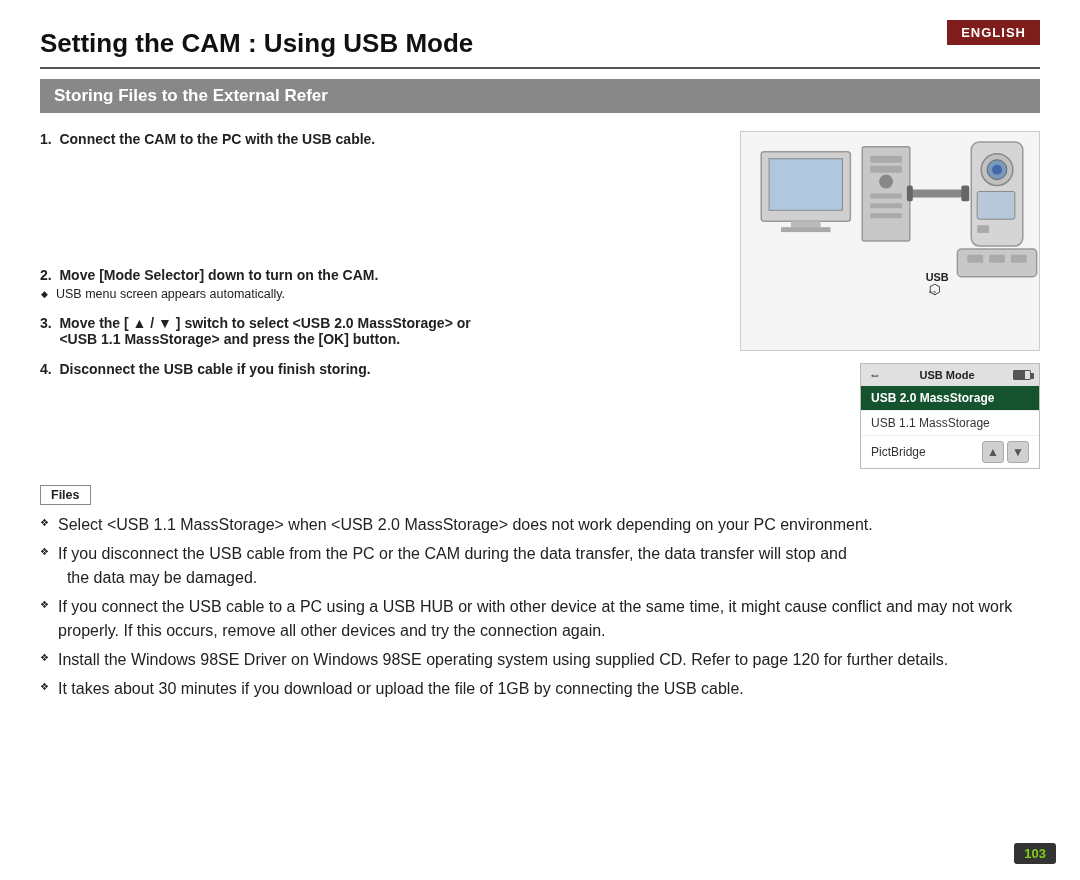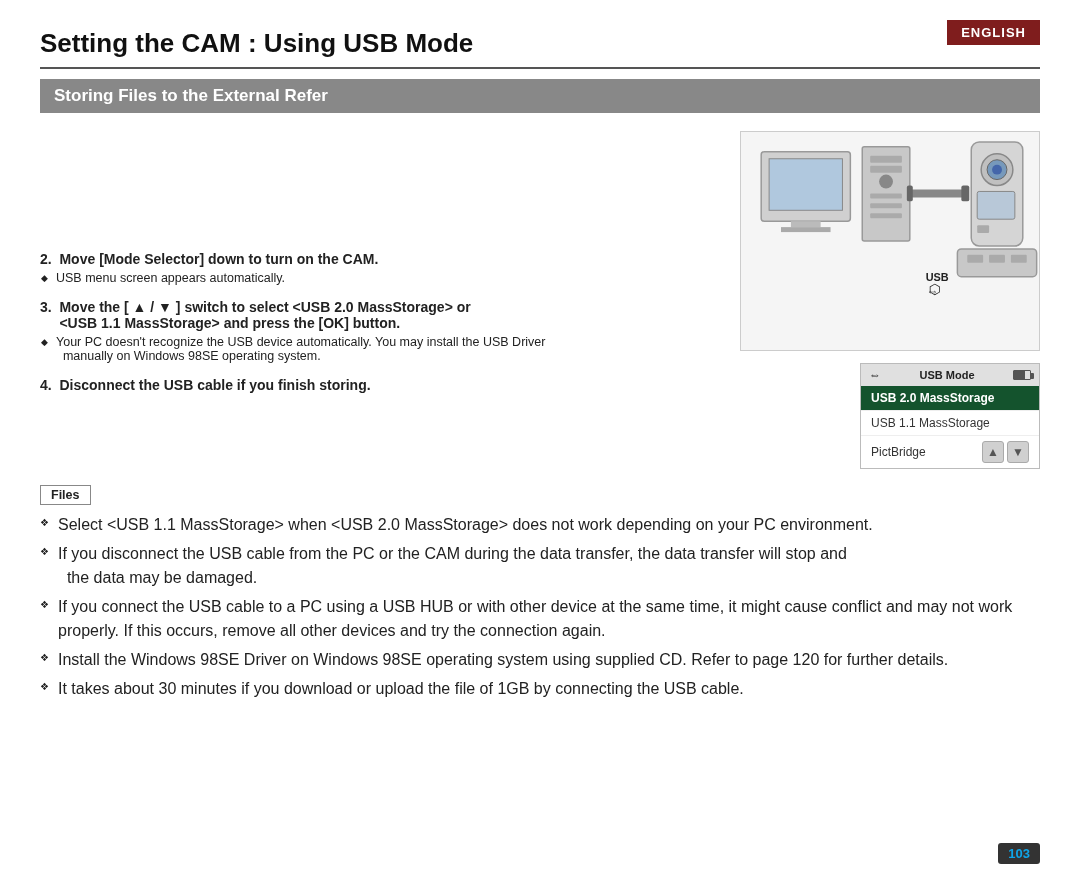--- a/index.html
+++ b/index.html
@@ -205,23 +205,23 @@
       position: absolute;
       left: 0;
       font-size: 10px;
       top: 2px;
     }
 
     
     .page-number {
       position: absolute;
       bottom: 16px;
-      right: 40px;
+      right: 24px;
       background: #333;
-      color: #0ea5e9;
+      color: #84cc16;
       font-size: 13px;
       font-weight: bold;
       padding: 3px 10px;
       border-radius: 3px;
     }
 
     .inner-diagram {
       width: 300px;
       height: 220px;
       background: #f5f5f5;
@@ -244,29 +244,31 @@
   <div class="english-badge">ENGLISH</div>
 
   <div class="page-title">Setting the CAM : Using USB Mode</div>
 
   <div class="section-header">Storing Files to the External Refer</div>
 
   <div class="main-content">
 
     <div class="left-column">
 
+      <div class="step">
+        <div class="step-title">1.&nbsp;&nbsp;Connect the CAM to the PC with the USB cable.</div>
+      </div>
 
       <div class="step" style="margin-top: 120px;">
         <div class="step-title">2.&nbsp;&nbsp;Move [Mode Selector] down to turn on the CAM.</div>
         <div class="bullet-item">USB menu screen appears automatically.</div>
       </div>
 
       <div class="step" style="margin-top: 8px;">
         <div class="step-title">3.&nbsp;&nbsp;Move the [ ▲ / ▼ ] switch to select &lt;USB 2.0 MassStorage&gt; or<br>&nbsp;&nbsp;&nbsp;&nbsp;&nbsp;&lt;USB 1.1 MassStorage&gt; and press the [OK] button.</div>
-        <div class="bullet-item">Your PC doesn't recognize the USB device automatically. You may install the USB Driver<br>&nbsp;&nbsp;manually on Windows 98SE operating system.</div>
       </div>
 
       <div class="step" style="margin-top: 8px;">
         <div class="step-title">4.&nbsp;&nbsp;Disconnect the USB cable if you finish storing.</div>
       </div>
 
     </div>
 
     <div class="right-column">
 

